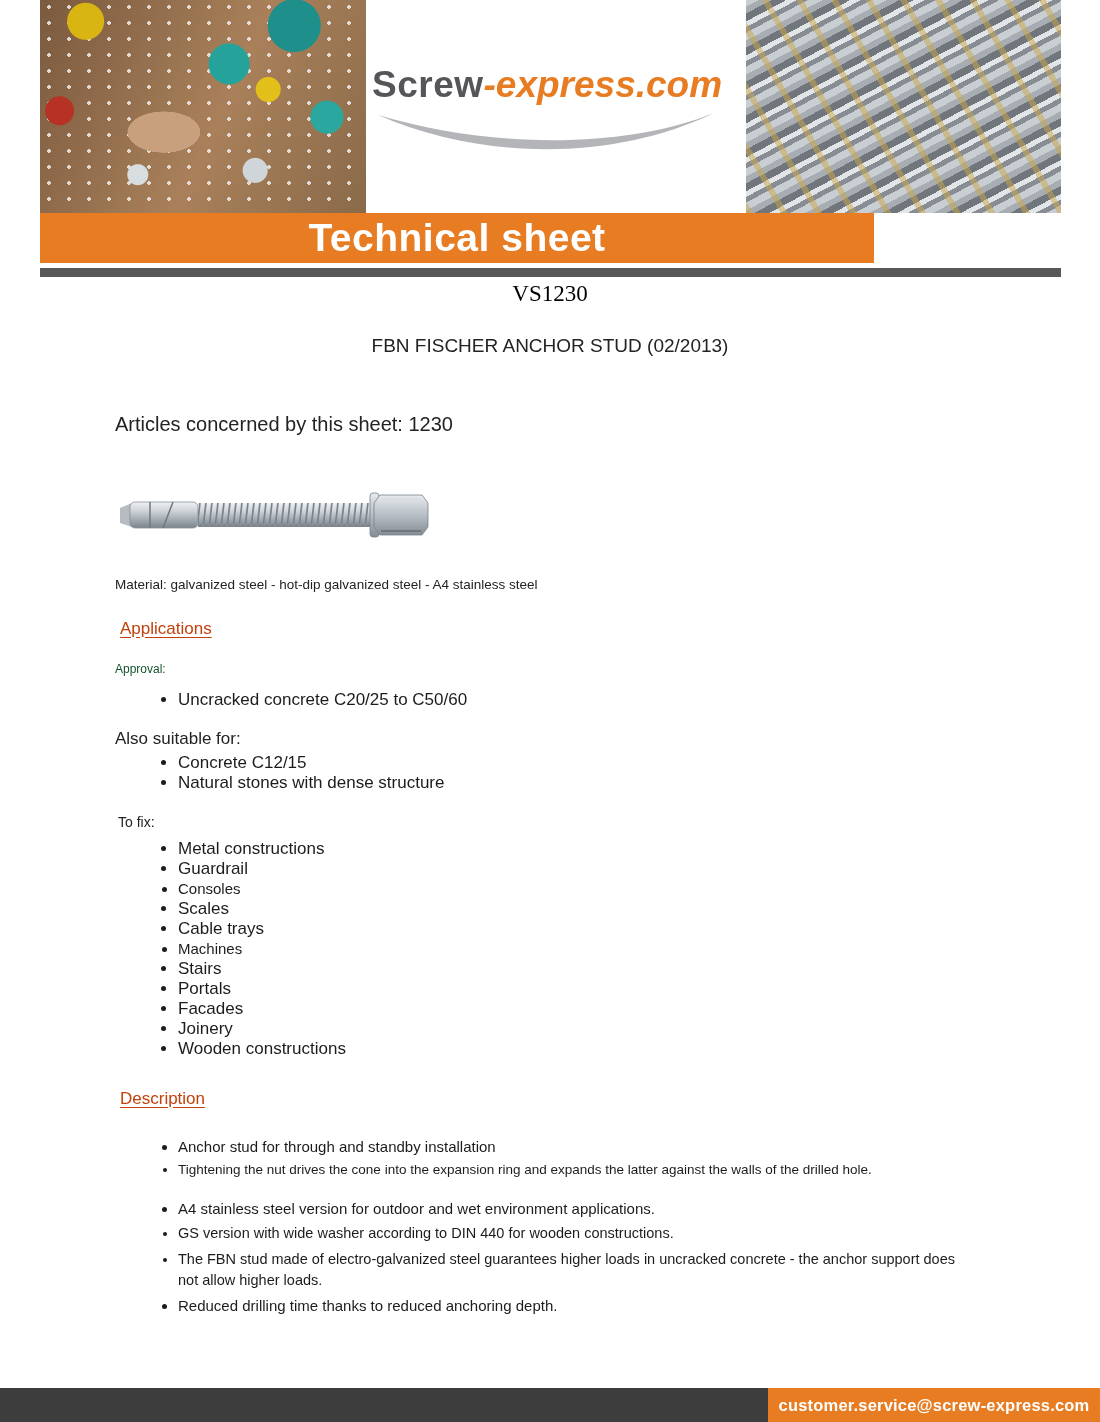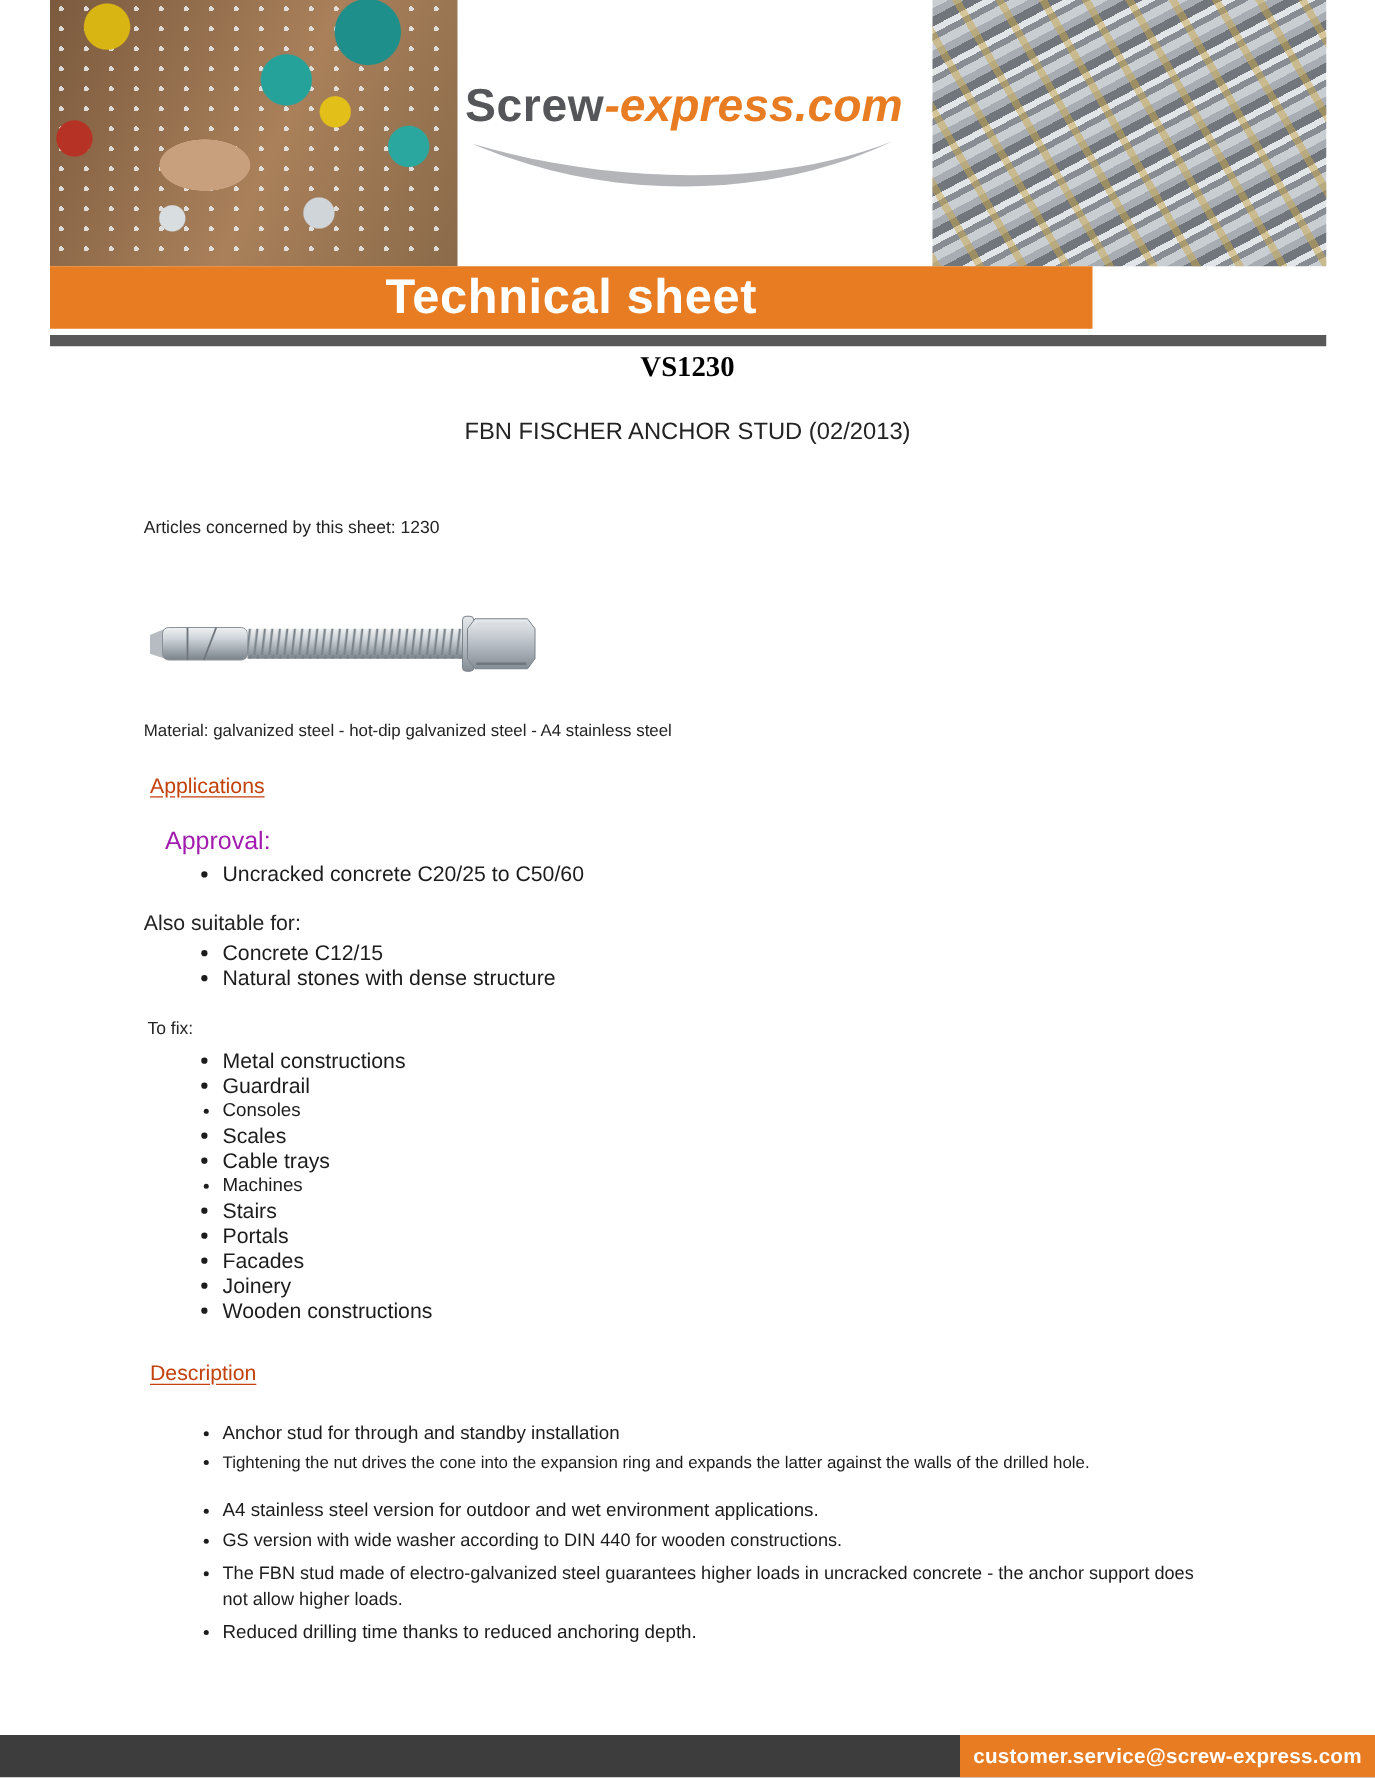--- a/index.html
+++ b/index.html
@@ -39,31 +39,31 @@
   .logo svg { display: block; margin-top: 3px; }
 
   
   .banner { position: absolute; left: 40px; top: 213px; width: 834px; height: 50px; background: #e87c22;
             display: flex; align-items: center; justify-content: center; }
   .banner-title { font-size: 39px; font-weight: 700; color: #ffffff; letter-spacing: 0.5px; }
   .divider { position: absolute; left: 40px; top: 268px; width: 1021px; height: 9px; background: #585858; }
 
   
   .doc-code { position: absolute; left: 0; top: 281px; width: 100%; text-align: center;
-              font-family: "Liberation Serif", serif; font-weight: 700; font-size: 23px; color: #000; }
+              font-family: "Liberation Serif", serif; font-weight: 400; font-size: 23px; color: #000; }
   .doc-title { position: absolute; left: 0; top: 335px; width: 100%; text-align: center; font-size: 19px; color: #232323; }
-  .articles  { position: absolute; left: 115px; top: 413px; font-size: 14px; color: #232323; }
+  .articles  { position: absolute; left: 115px; top: 413px; font-size: 20px; color: #232323; }
   .anchor    { position: absolute; left: 112px; top: 472px; }
   .material  { position: absolute; left: 115px; top: 577px; font-size: 13.5px; color: #232323; }
 
   .h-underline { font-size: 17px; color: #c2410c; text-decoration: underline; text-underline-offset: 3px; }
   .apps-h { position: absolute; left: 120px; top: 619px; }
   .desc-h { position: absolute; left: 120px; top: 1089px; }
 
-  .approval-label { position: absolute; left: 132px; top: 662px; font-size: 20px; color: #a21caf; }
+  .approval-label { position: absolute; left: 115px; top: 662px; font-size: 12px; color: #14532d; }
   .also-label     { position: absolute; left: 115px; top: 729px; font-size: 17px; color: #232323; }
   .tofix-label    { position: absolute; left: 118px; top: 814px; font-size: 14px; color: #232323; }
 
   
   ul.blist { position: absolute; left: 141px; width: 820px; padding-left: 37px; list-style: disc; }
   ul.blist li { font-size: 17px; line-height: 20px; color: #1c1c1c; }
   .approval-list { top: 690px; }
   .also-list { top: 753px; }
   .also-list li { line-height: 21px; }
   .tofix-list { top: 839px; }

